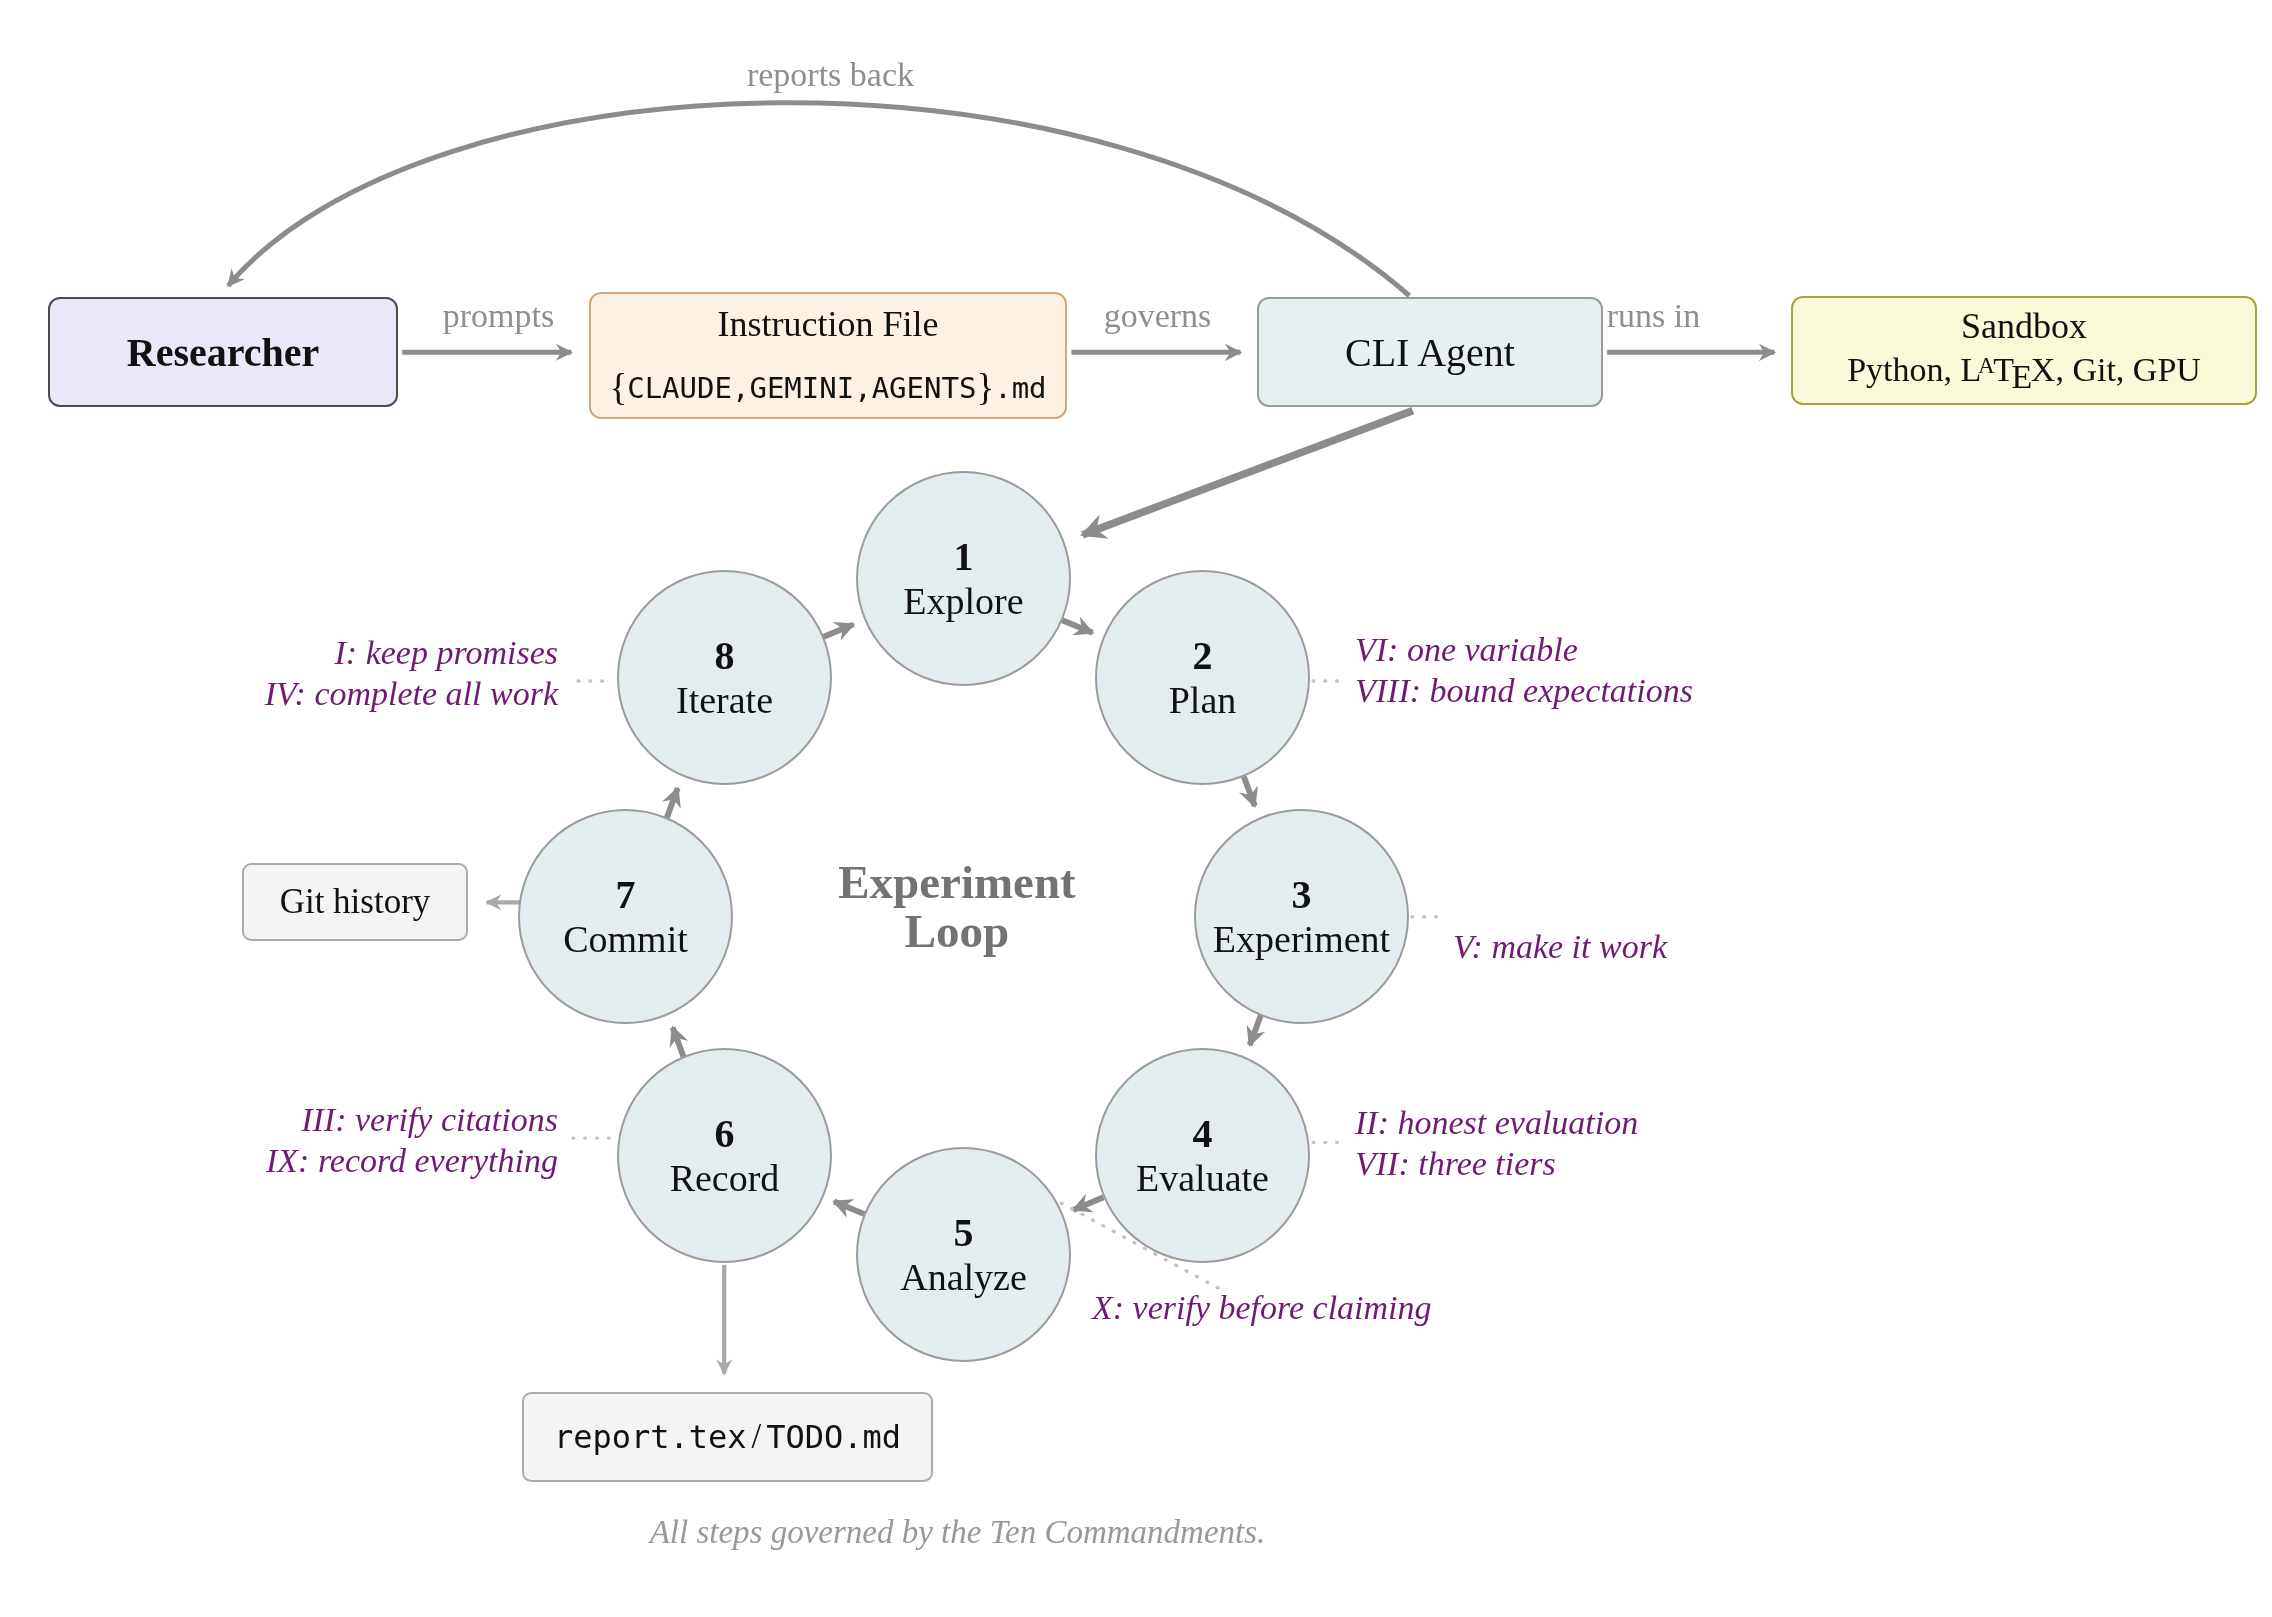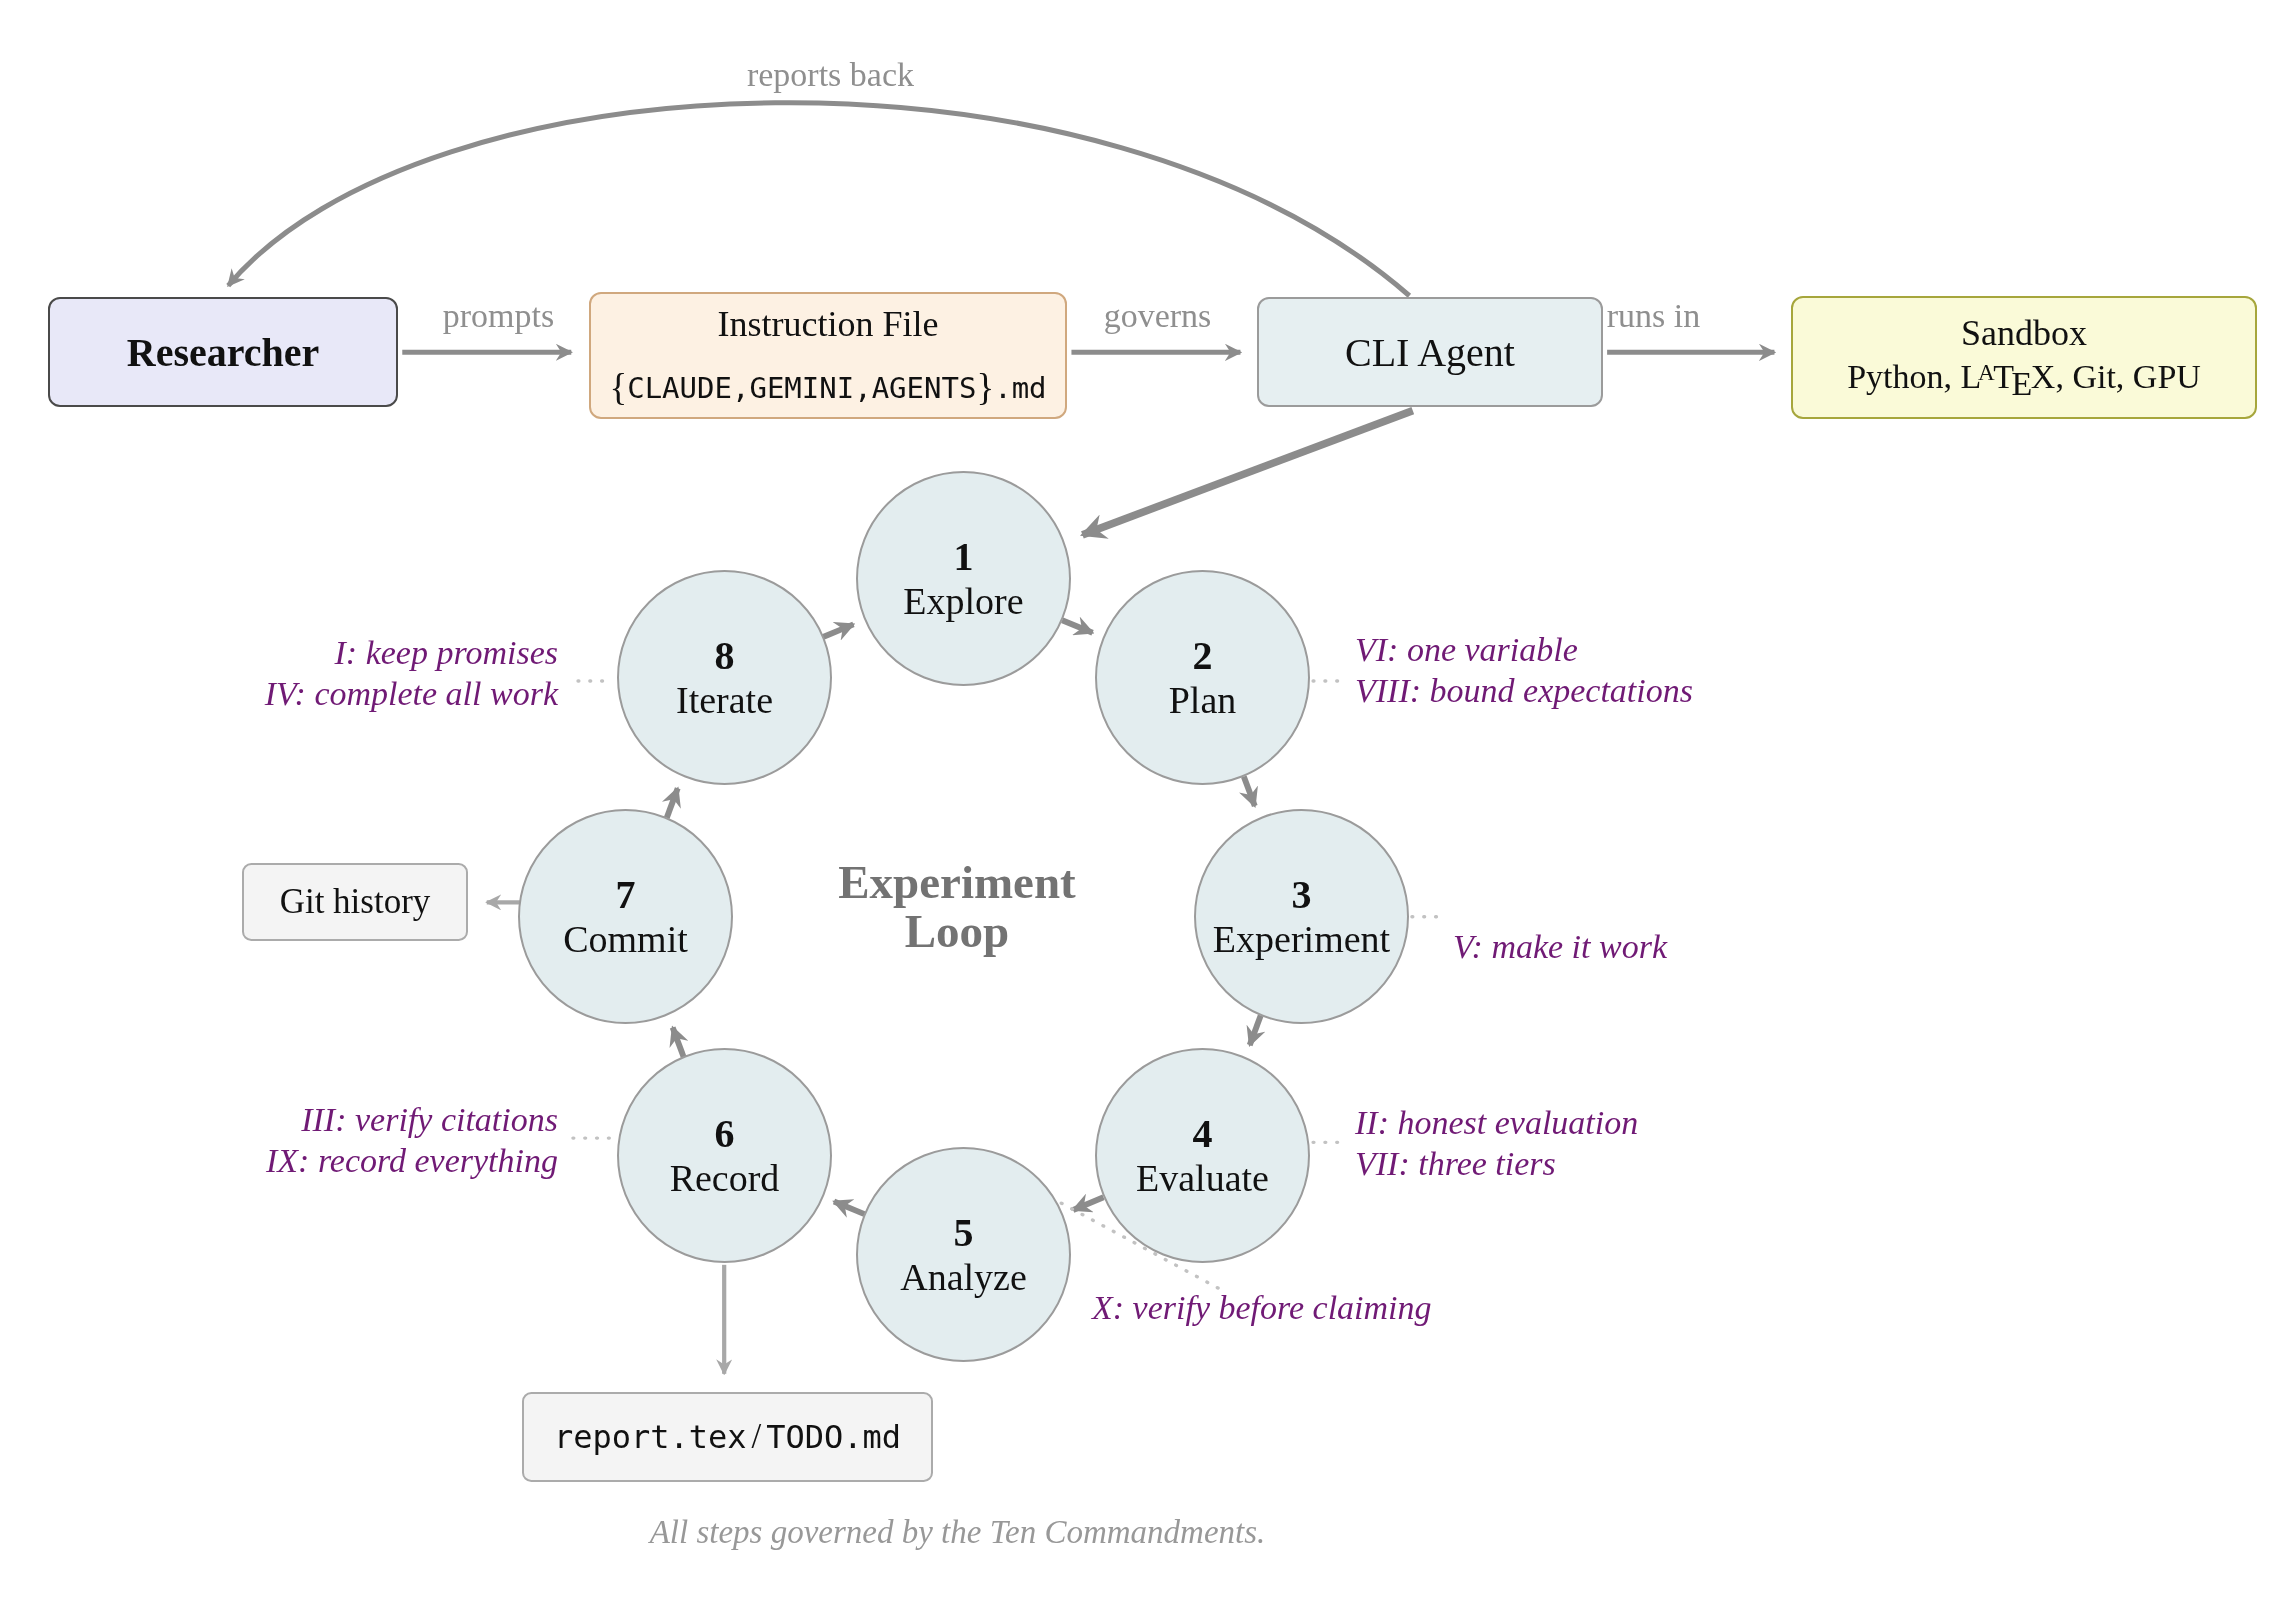--- a/index.html
+++ b/index.html
@@ -11,21 +11,21 @@
        align-items:center;justify-content:center;border-radius:12px;}
   .box .t1{color:#111;}
   .researcher{left:48px;top:297px;width:350px;height:110px;background:#e8e8f8;border:2.5px solid #4a4a4a;}
   .researcher .t1{font-size:40px;font-weight:700;}
   .instruction{left:589px;top:292px;width:478px;height:127px;background:#fdf1e3;border:2.5px solid #d0a87e;gap:16px;}
   .instruction .t1{font-size:36px;}
   .instruction .t2{font-size:29px;color:#111;margin-top:5px;font-family:"DejaVu Sans Mono", monospace;}
   .instruction .brace{font-family:"Liberation Serif", serif;font-size:37px;vertical-align:-2.5px;}
   .cli{left:1257px;top:297px;width:346px;height:110px;background:#e6eff1;border:2.5px solid #9b9b9b;}
   .cli .t1{font-size:40px;font-weight:400;}
-  .sandbox{left:1791px;top:296px;width:466px;height:123px;background:#fafad8;border:2.5px solid #a6a63c;}
+  .sandbox{left:1791px;top:296px;width:466px;height:109px;background:#fafad8;border:2.5px solid #a6a63c;}
   .sandbox .t1{font-size:36px;}
   .sandbox .t2{font-size:34px;color:#111;margin-top:3.4px;}
   .latex-a{font-size:0.68em;vertical-align:0.34em;margin-left:-0.14em;margin-right:-0.06em;}
   .latex-e{vertical-align:-0.2em;margin-left:-0.08em;margin-right:-0.04em;}
   .artifact{background:#f4f4f4;border:2.5px solid #ababab;border-radius:9.3px;}
   .git{left:242px;top:863px;width:226px;height:78px;}
   .git .t1{font-size:35px;}
   .report{left:522px;top:1392px;width:411px;height:90px;}
   .report .t1{font-size:32px;font-family:"DejaVu Sans Mono", monospace;}
   .report .sep{font-family:"Liberation Serif", serif;font-size:35px;padding:0 5px;}

